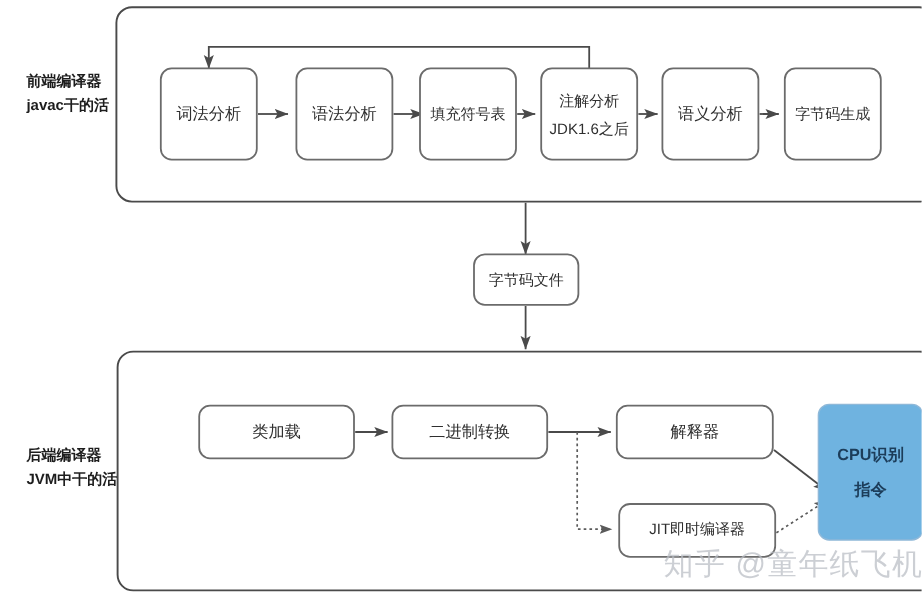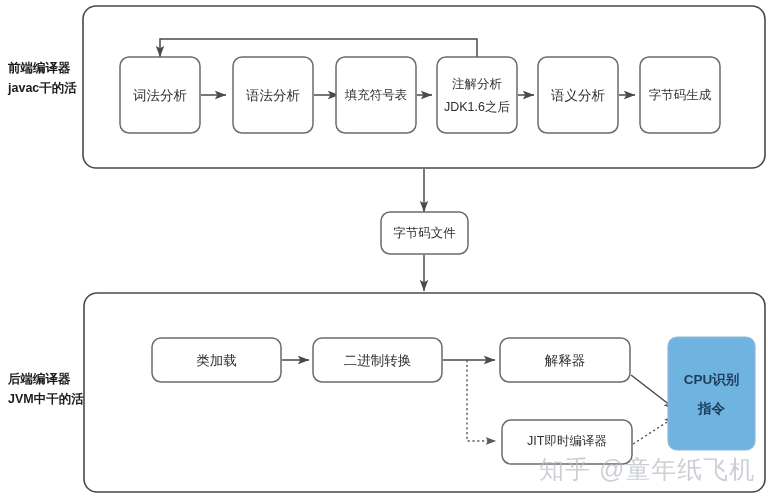--- a/index.html
+++ b/index.html
@@ -9,21 +9,21 @@
   }
   body {
     width: 768px;
     height: 500px;
     overflow: hidden;
     font-family: "Liberation Sans", "DejaVu Sans", sans-serif;
     position: relative;
   }
   #diagram-root {
     position: absolute;
-    left: 2px;
+    left: 16px;
     top: 0;
     width: 612px;
     height: 500px;
   }
   svg { display: block; }
 
   .group-box {
     fill: #ffffff;
     stroke: #4a4a4a;
     stroke-width: 1.6;

